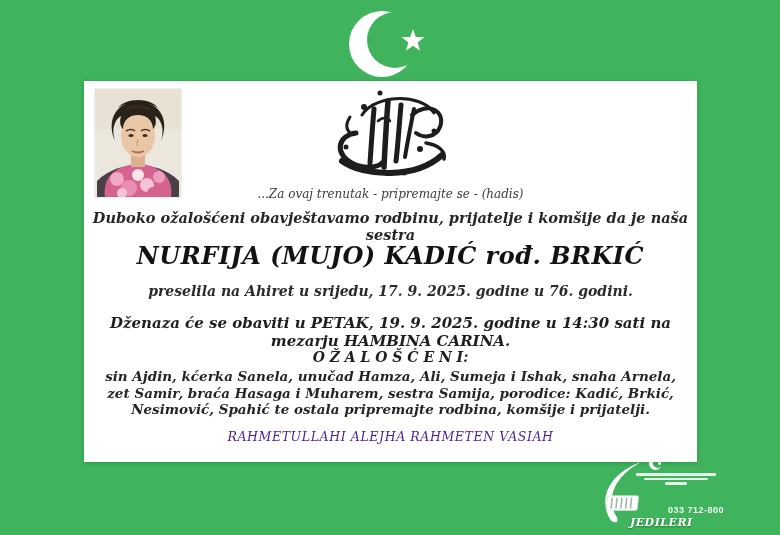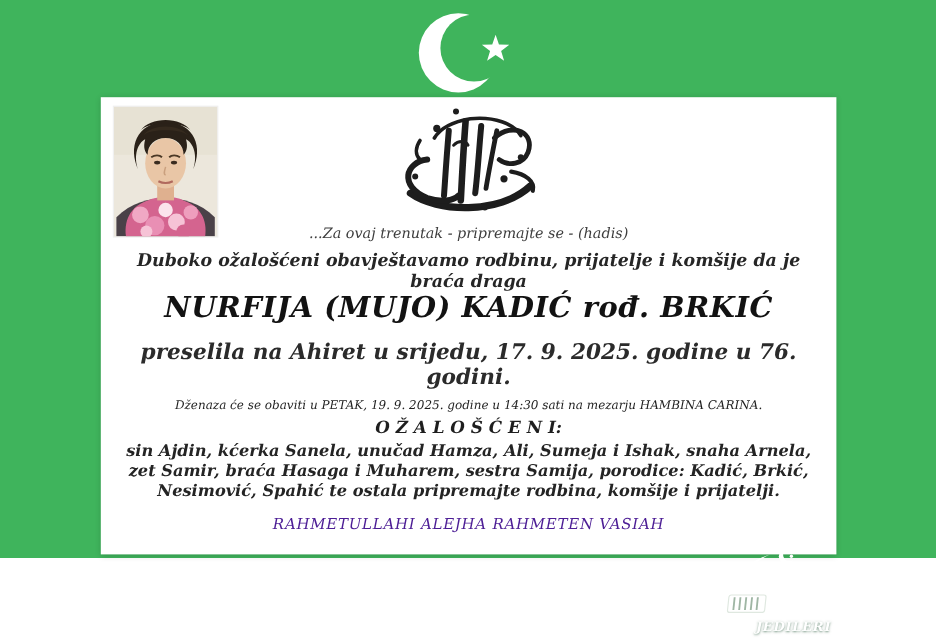--- a/index.html
+++ b/index.html
@@ -1,36 +1,36 @@
 <!DOCTYPE html>
 <html><head>
 <meta charset="utf-8">
 <style>
   html,body{margin:0;padding:0;}
   body{width:780px;height:535px;overflow:hidden;font-family:"DejaVu Serif","Liberation Serif",serif;}
-  .stage{position:relative;width:780px;height:465px;background:#3fb45c;}
+  .stage{position:relative;width:780px;height:535px;background:#3fb45c;}
 
   
   .banner-crescent{position:absolute;left:345px;top:3px;width:90px;height:80px;}
 
   
   .card{position:absolute;left:84px;top:81px;width:613px;height:381px;background:#ffffff;
         box-shadow:0 1px 5px rgba(0,0,0,0.18);}
 
   .photo{position:absolute;left:11px;top:8px;width:86px;height:108px;overflow:hidden;
          background:#ece7dc;box-shadow:0 0 0 1px rgba(0,0,0,0.06);}
 
   .calligraphy{position:absolute;left:232px;top:6px;width:150px;height:100px;}
 
   .t{position:absolute;left:8px;right:8px;text-align:center;font-style:italic;color:#2e2e2e;}
   .quote   {top:106px;font-size:12px;font-weight:500;color:#3c3c3c;}
   .intro   {top:128px;font-size:14.5px;font-weight:600;color:#262626;}
   .name    {top:160px;font-size:24px;font-weight:700;color:#121212;letter-spacing:0.5px;text-align:center;}
-  .death   {top:202px;font-size:18px;font-weight:600;color:#2b2b2b;}
-  .funeral {top:233px;font-size:10px;font-weight:400;color:#1e1e1e;margin-top:19px;}
+  .death   {top:202px;font-size:14px;font-weight:600;color:#2b2b2b;}
+  .funeral {top:233px;font-size:15px;font-weight:700;color:#1e1e1e;}
   .mheading{top:268px;font-size:14px;font-weight:700;color:#1e1e1e;text-align:center;}
   .mourners{top:287px;left:12px;right:12px;font-size:13.5px;font-weight:600;line-height:1.23;color:#242424;}
   .closing {top:348px;font-size:12.5px;font-weight:500;letter-spacing:0.6px;color:#4c1d95;}
 
   
   .logo{position:absolute;left:596px;top:456px;width:136px;height:72px;}
   .logo-swoosh{position:absolute;left:0;top:5px;width:58px;height:62px;}
   .logo-crescent{position:absolute;left:52px;top:0;width:16px;height:15px;}
   .microtext{position:absolute;left:38px;top:17px;width:84px;}
   .microtext .bar{height:2.5px;background:rgba(255,255,255,0.85);margin:0 auto 2px auto;border-radius:1px;}
@@ -114,21 +114,21 @@
         <circle cx="48" cy="20" r="3"></circle>
         <circle cx="104" cy="62" r="3"></circle>
         <circle cx="118" cy="44" r="2.5"></circle>
         <circle cx="30" cy="60" r="2.5"></circle>
         <circle cx="88" cy="86" r="2.5"></circle>
         <circle cx="64" cy="6" r="2.5"></circle>
       </g>
     </svg>
 
     <div class="t quote">...Za ovaj trenutak - pripremajte se - (hadis)</div>
-    <div class="t intro">Duboko ožalošćeni obavještavamo rodbinu, prijatelje i komšije da je braća draga</div>
+    <div class="t intro">Duboko ožalošćeni obavještavamo rodbinu, prijatelje i komšije da je naša sestra</div>
     <div class="t name">NURFIJA (MUJO) KADIĆ rođ. BRKIĆ</div>
     <div class="t death">preselila na Ahiret u srijedu, 17. 9. 2025. godine u 76. godini.</div>
     <div class="t funeral">Dženaza će se obaviti u PETAK, 19. 9. 2025. godine u 14:30 sati na mezarju HAMBINA CARINA.</div>
     <div class="t mheading">O Ž A L O Š Ć E N I:</div>
     <div class="t mourners">sin Ajdin, kćerka Sanela, unučad Hamza, Ali, Sumeja i Ishak, snaha Arnela, zet Samir, braća Hasaga i Muharem, sestra Samija, porodice: Kadić, Brkić, Nesimović, Spahić te ostala pripremajte rodbina, komšije i prijatelji.</div>
     <div class="t closing">RAHMETULLAHI ALEJHA RAHMETEN VASIAH</div>
   </div>
 
   <div class="logo">
     <svg class="logo-swoosh" viewBox="0 0 60 64" xmlns="http://www.w3.org/2000/svg">

